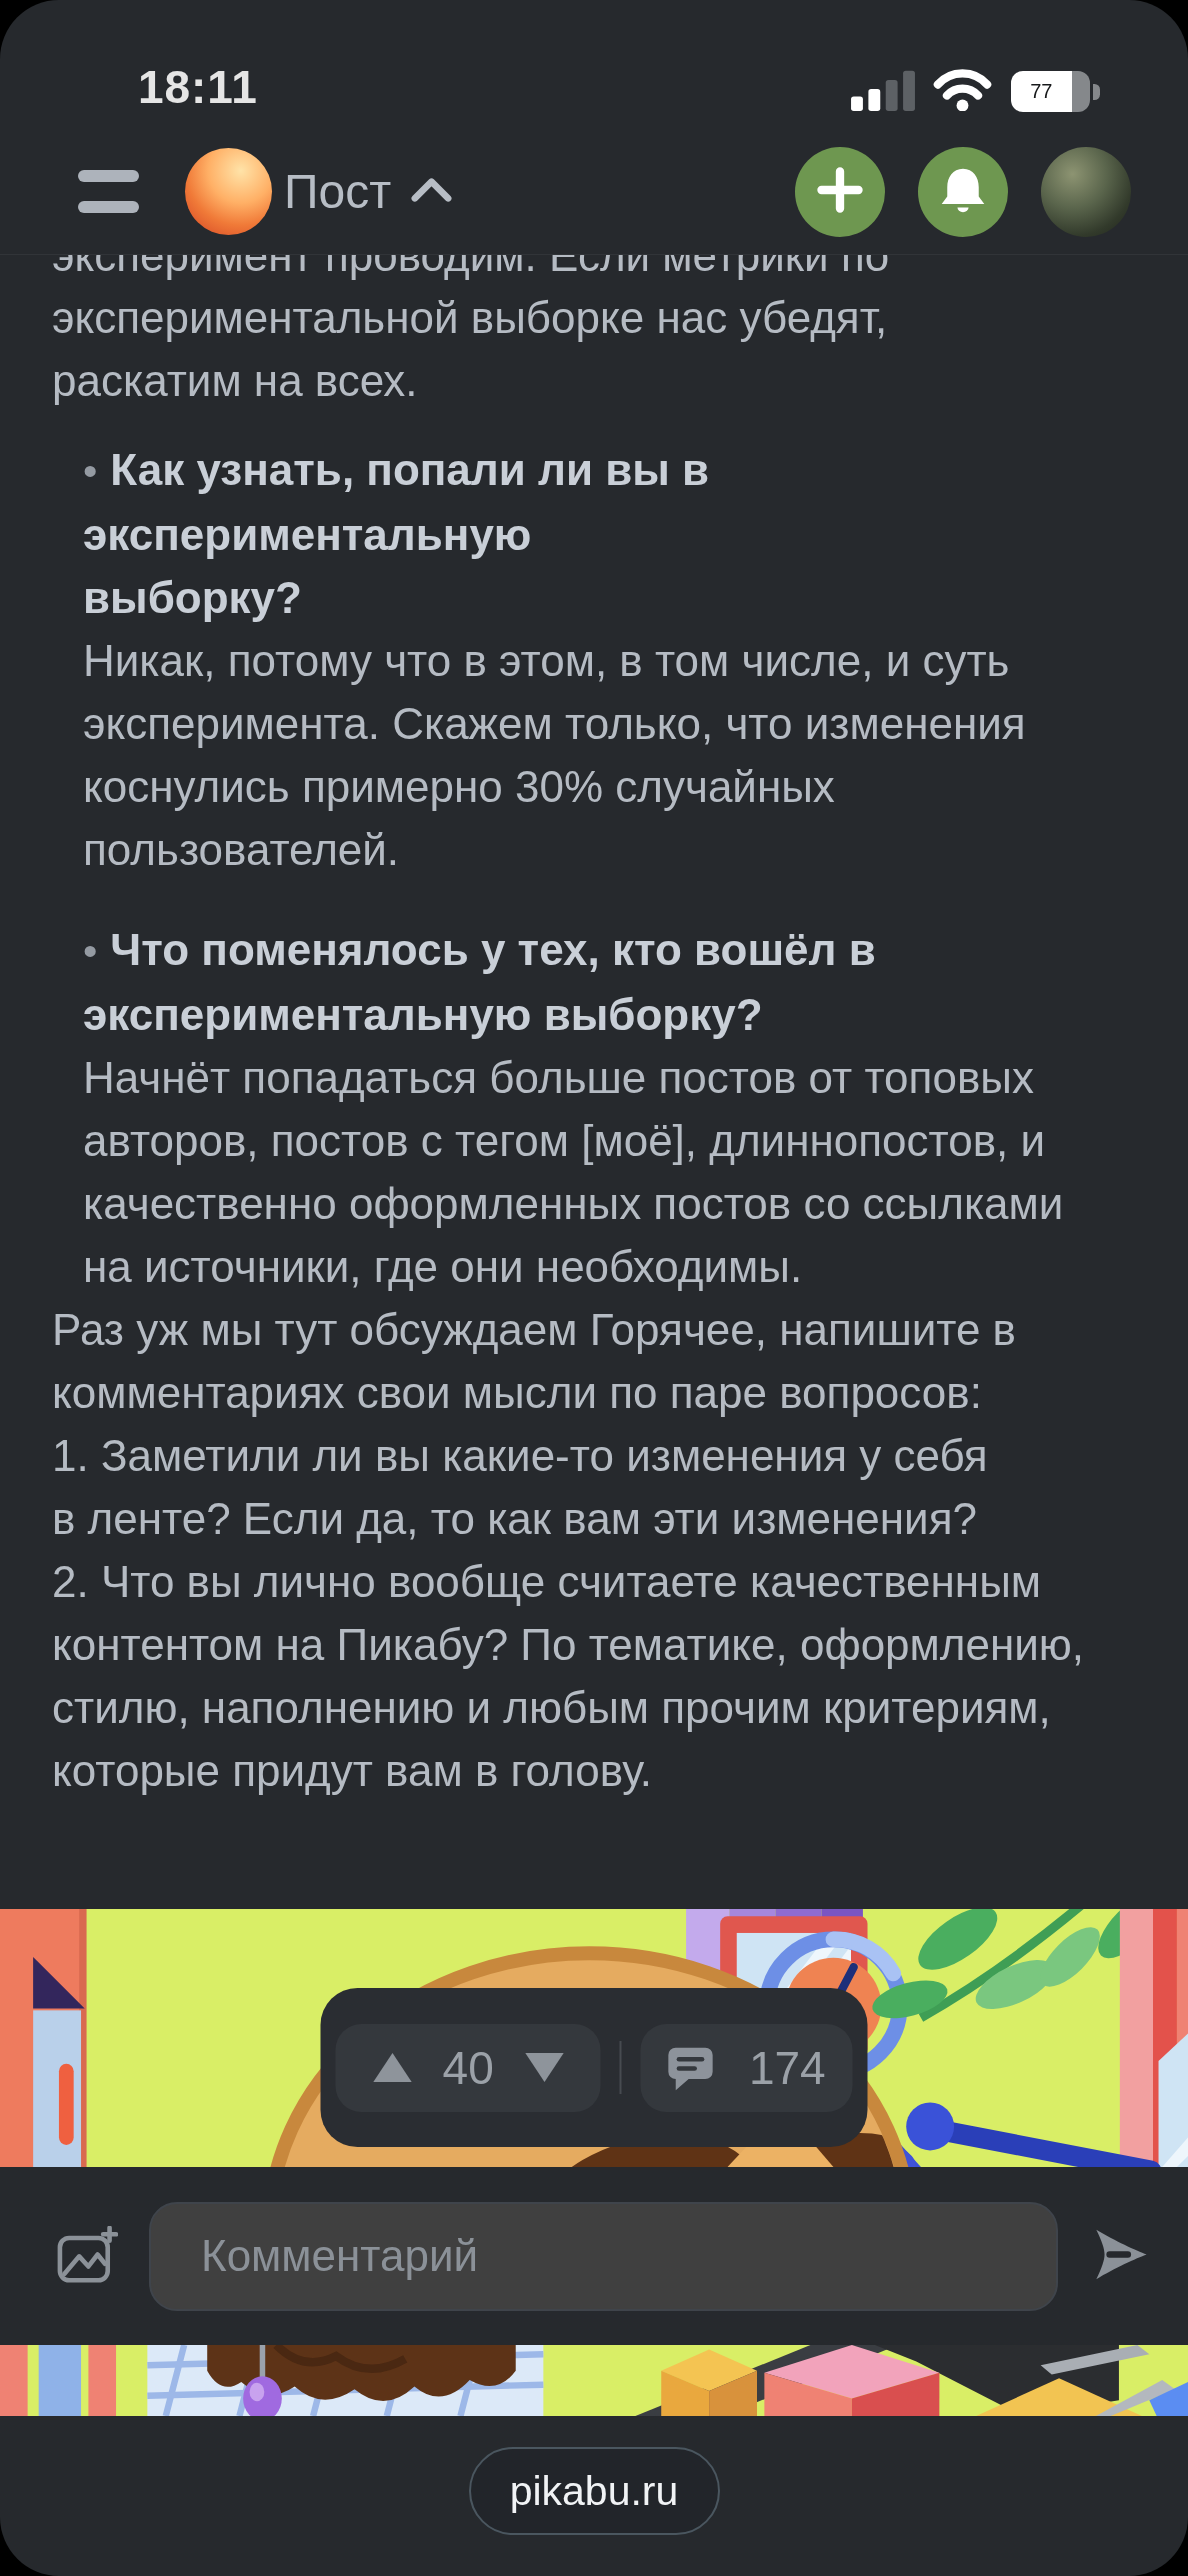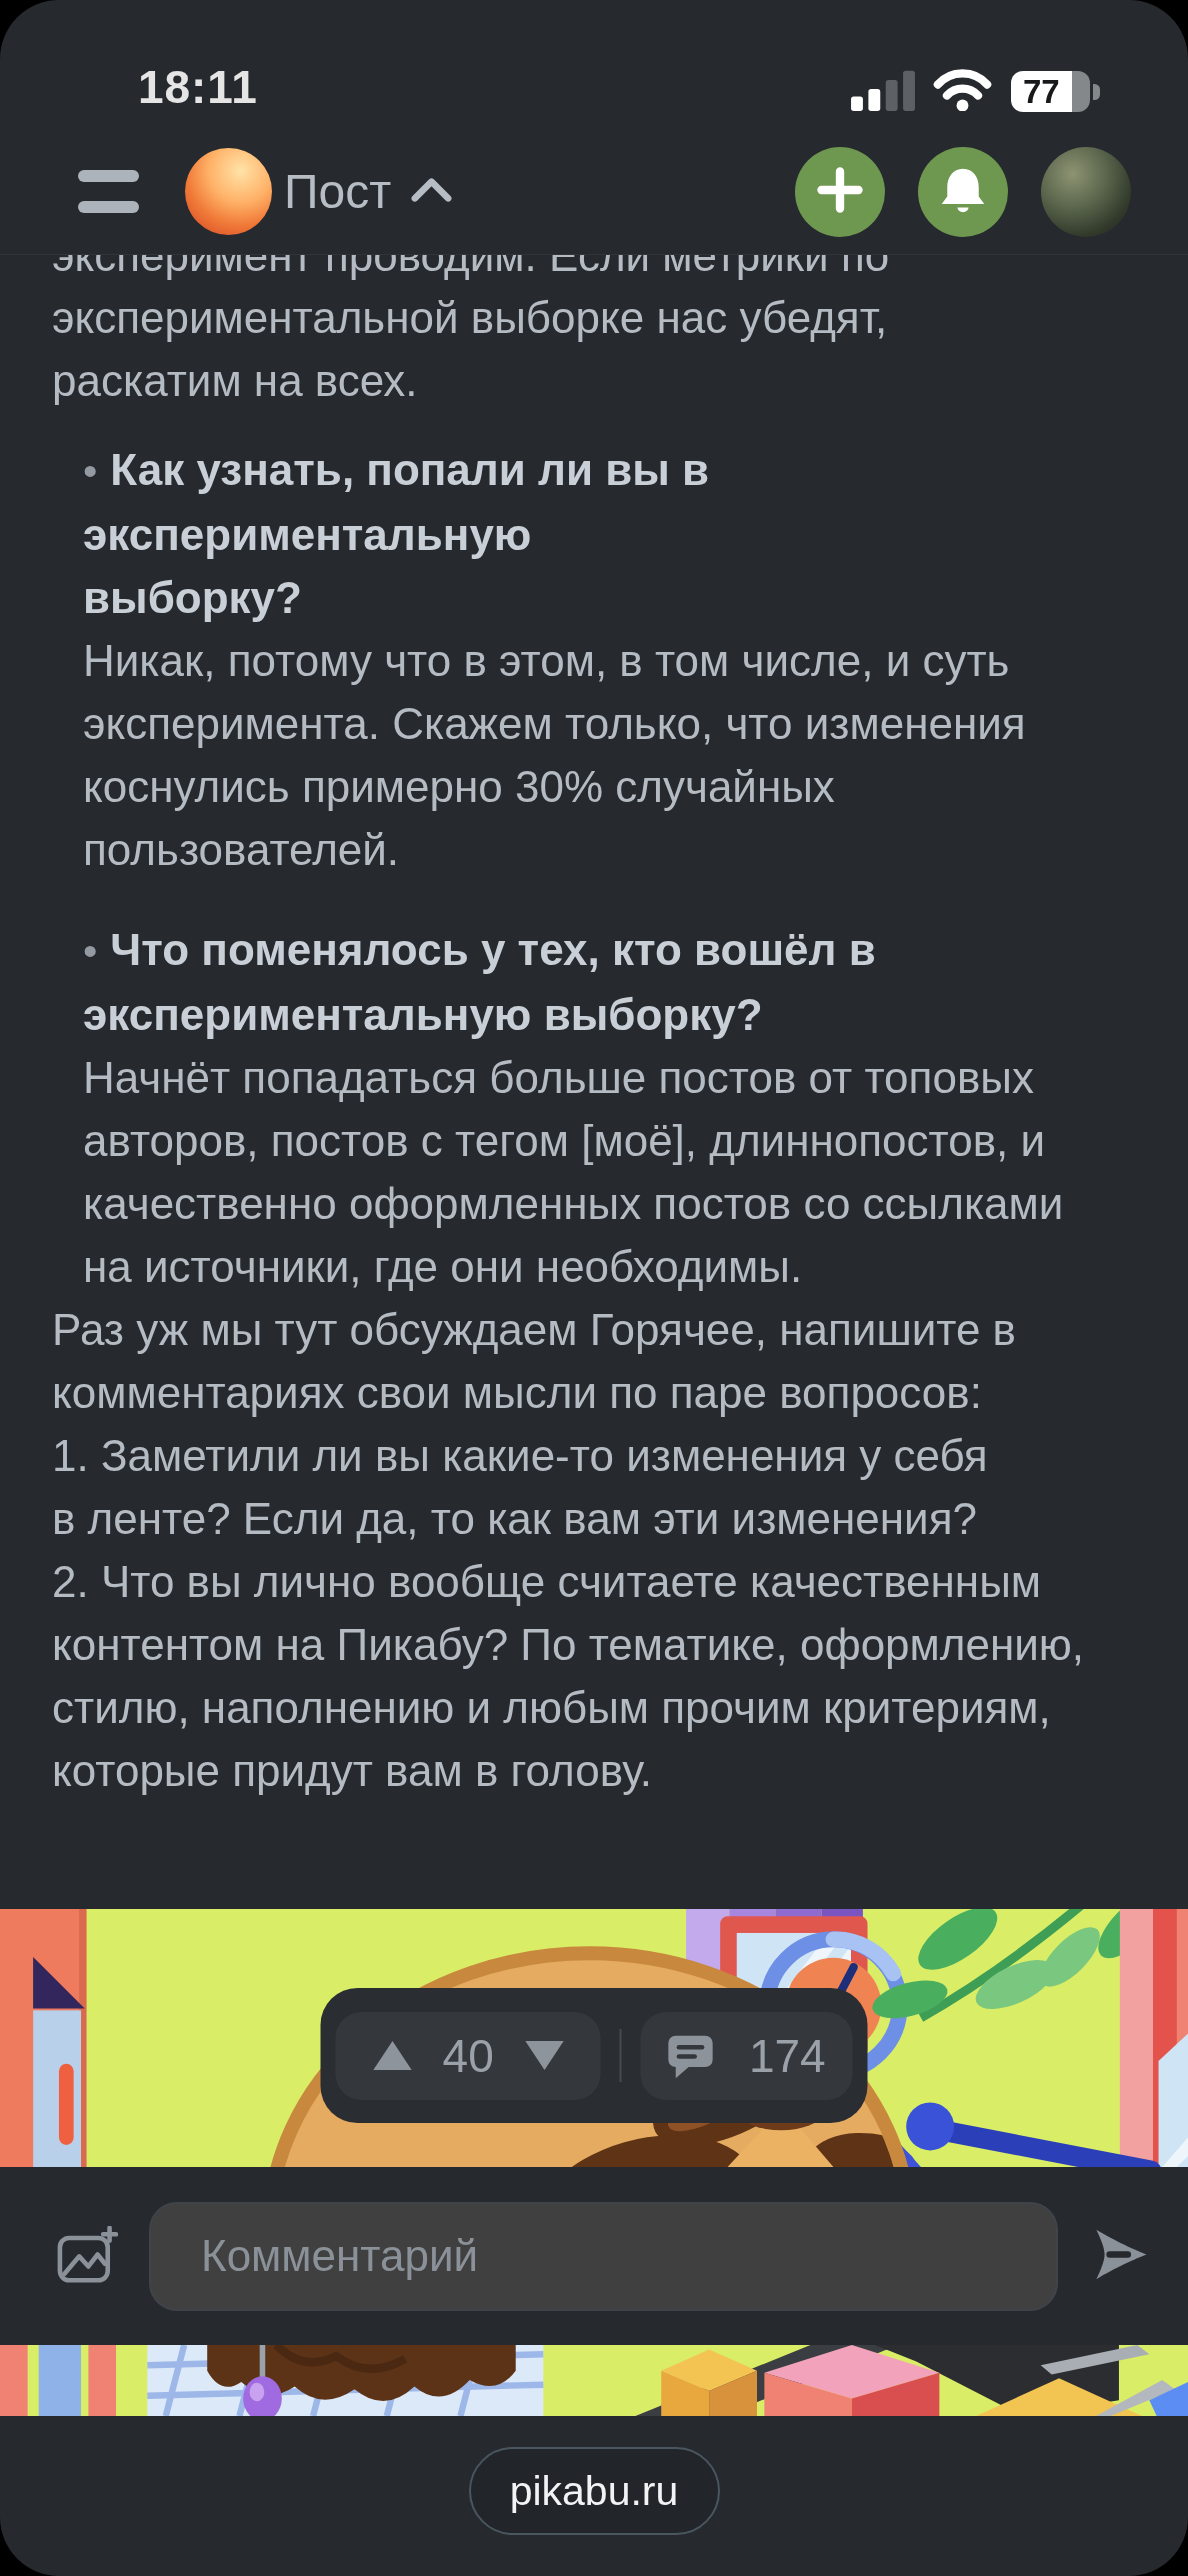--- a/index.html
+++ b/index.html
@@ -8,21 +8,21 @@
           overflow:hidden;color:#b5bbc3;}
 
   
   .status-bar{height:129px;display:flex;align-items:flex-end;justify-content:space-between;
               padding:0 88px 14.7px 138px;box-sizing:border-box;}
   .time{font-size:46px;font-weight:700;color:#e5e5e5;letter-spacing:0.9px;}
   .status-icons{display:flex;align-items:center;gap:18.4px;}
   .battery{display:flex;align-items:center;}
   .battery-body{width:79px;height:41px;border-radius:12px;overflow:hidden;display:flex;}
   .battery-fill{width:61px;background:#ffffff;display:flex;align-items:center;justify-content:center;
-                font-size:33px;font-weight:700;color:#17191b;}
+                font-size:20px;font-weight:400;color:#17191b;}
   .battery-rest{flex:1;background:#85888b;}
   .battery-nub{width:7.4px;height:15.7px;background:#85888b;border-radius:0 5.5px 5.5px 0;margin-left:2.8px;}
 
   
   .app-header{height:126px;display:flex;align-items:center;padding:0 57px 0 78px;
               box-sizing:border-box;border-bottom:1.8px solid rgba(255,255,255,.055);}
   .hamburger{width:61px;display:flex;flex-direction:column;gap:19.3px;cursor:pointer;}
   .hamburger span{height:12px;border-radius:6.4px;background:#adb3bb;}
   .logo{width:87px;height:87px;border-radius:50%;margin-left:46px;
         background:radial-gradient(circle at 64% 26%, #ffe3a8, #ffb066 38%, #f07a38 64%, #da4f28 90%);}
@@ -45,21 +45,21 @@
   .bullet-block.second{margin-top:37px;}
   .bullet-title{font-weight:700;color:#c9cfd7;white-space:pre-line;}
   .bullet{color:#949aa2;font-weight:400;font-size:41px;margin-right:13px;}
   .p2{margin-top:59px;}
   .q1{margin-top:52px;}
 
   
   .post-image1{position:relative;height:258px;overflow:hidden;}
   .post-image1 svg,.post-image2 svg{display:block;width:100%;height:100%;}
   .vote-pill{position:absolute;top:79px;left:50%;transform:translateX(-50%);
-             width:547px;height:135px;background:#2a2d32;border-radius:37px;
+             width:547px;height:159px;background:#2a2d32;border-radius:37px;
              display:flex;align-items:center;justify-content:center;gap:18.4px;}
   .vote-group{height:88px;background:#34383d;border-radius:26px;display:flex;
               align-items:center;justify-content:center;}
   .vg-votes{width:265px;gap:29.5px;}
   .vg-comments{width:212px;gap:34px;}
   .vote-count{font-size:46px;color:#9ba1a8;}
   .vdivider{width:2.8px;height:53px;background:#474b50;}
 
   
   .comment-bar{height:178px;display:flex;align-items:center;padding:0 35px 0 57px;box-sizing:border-box;}

